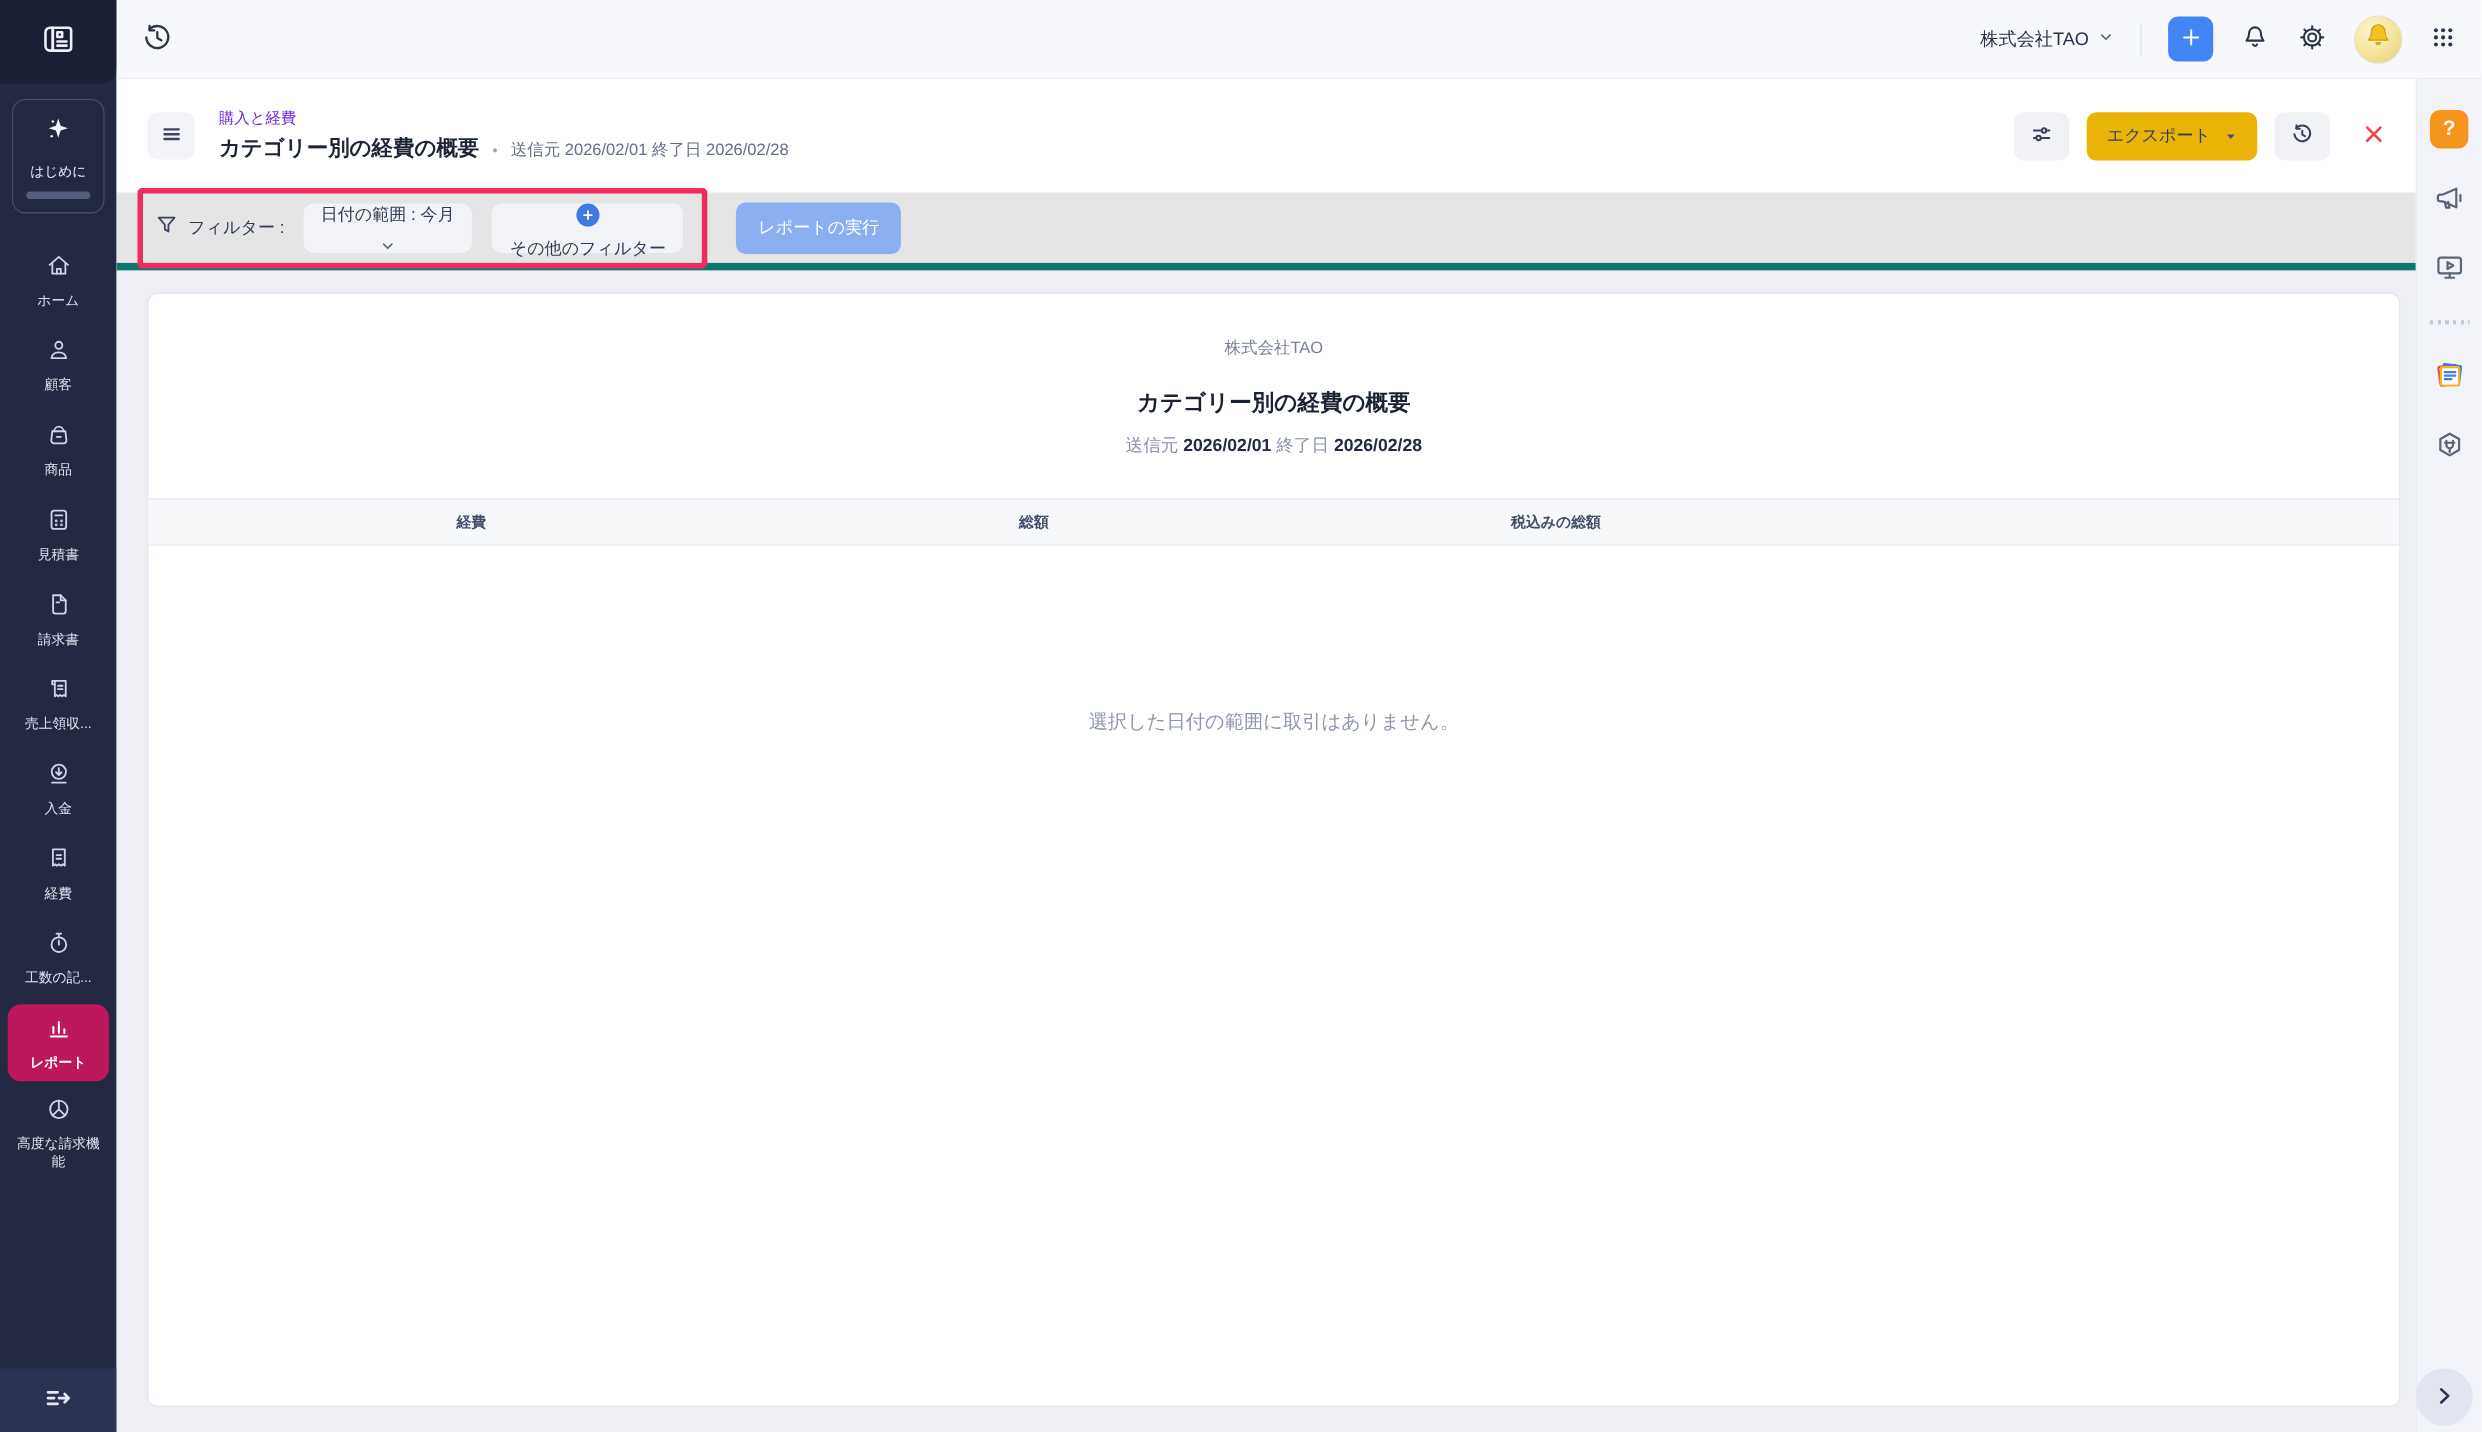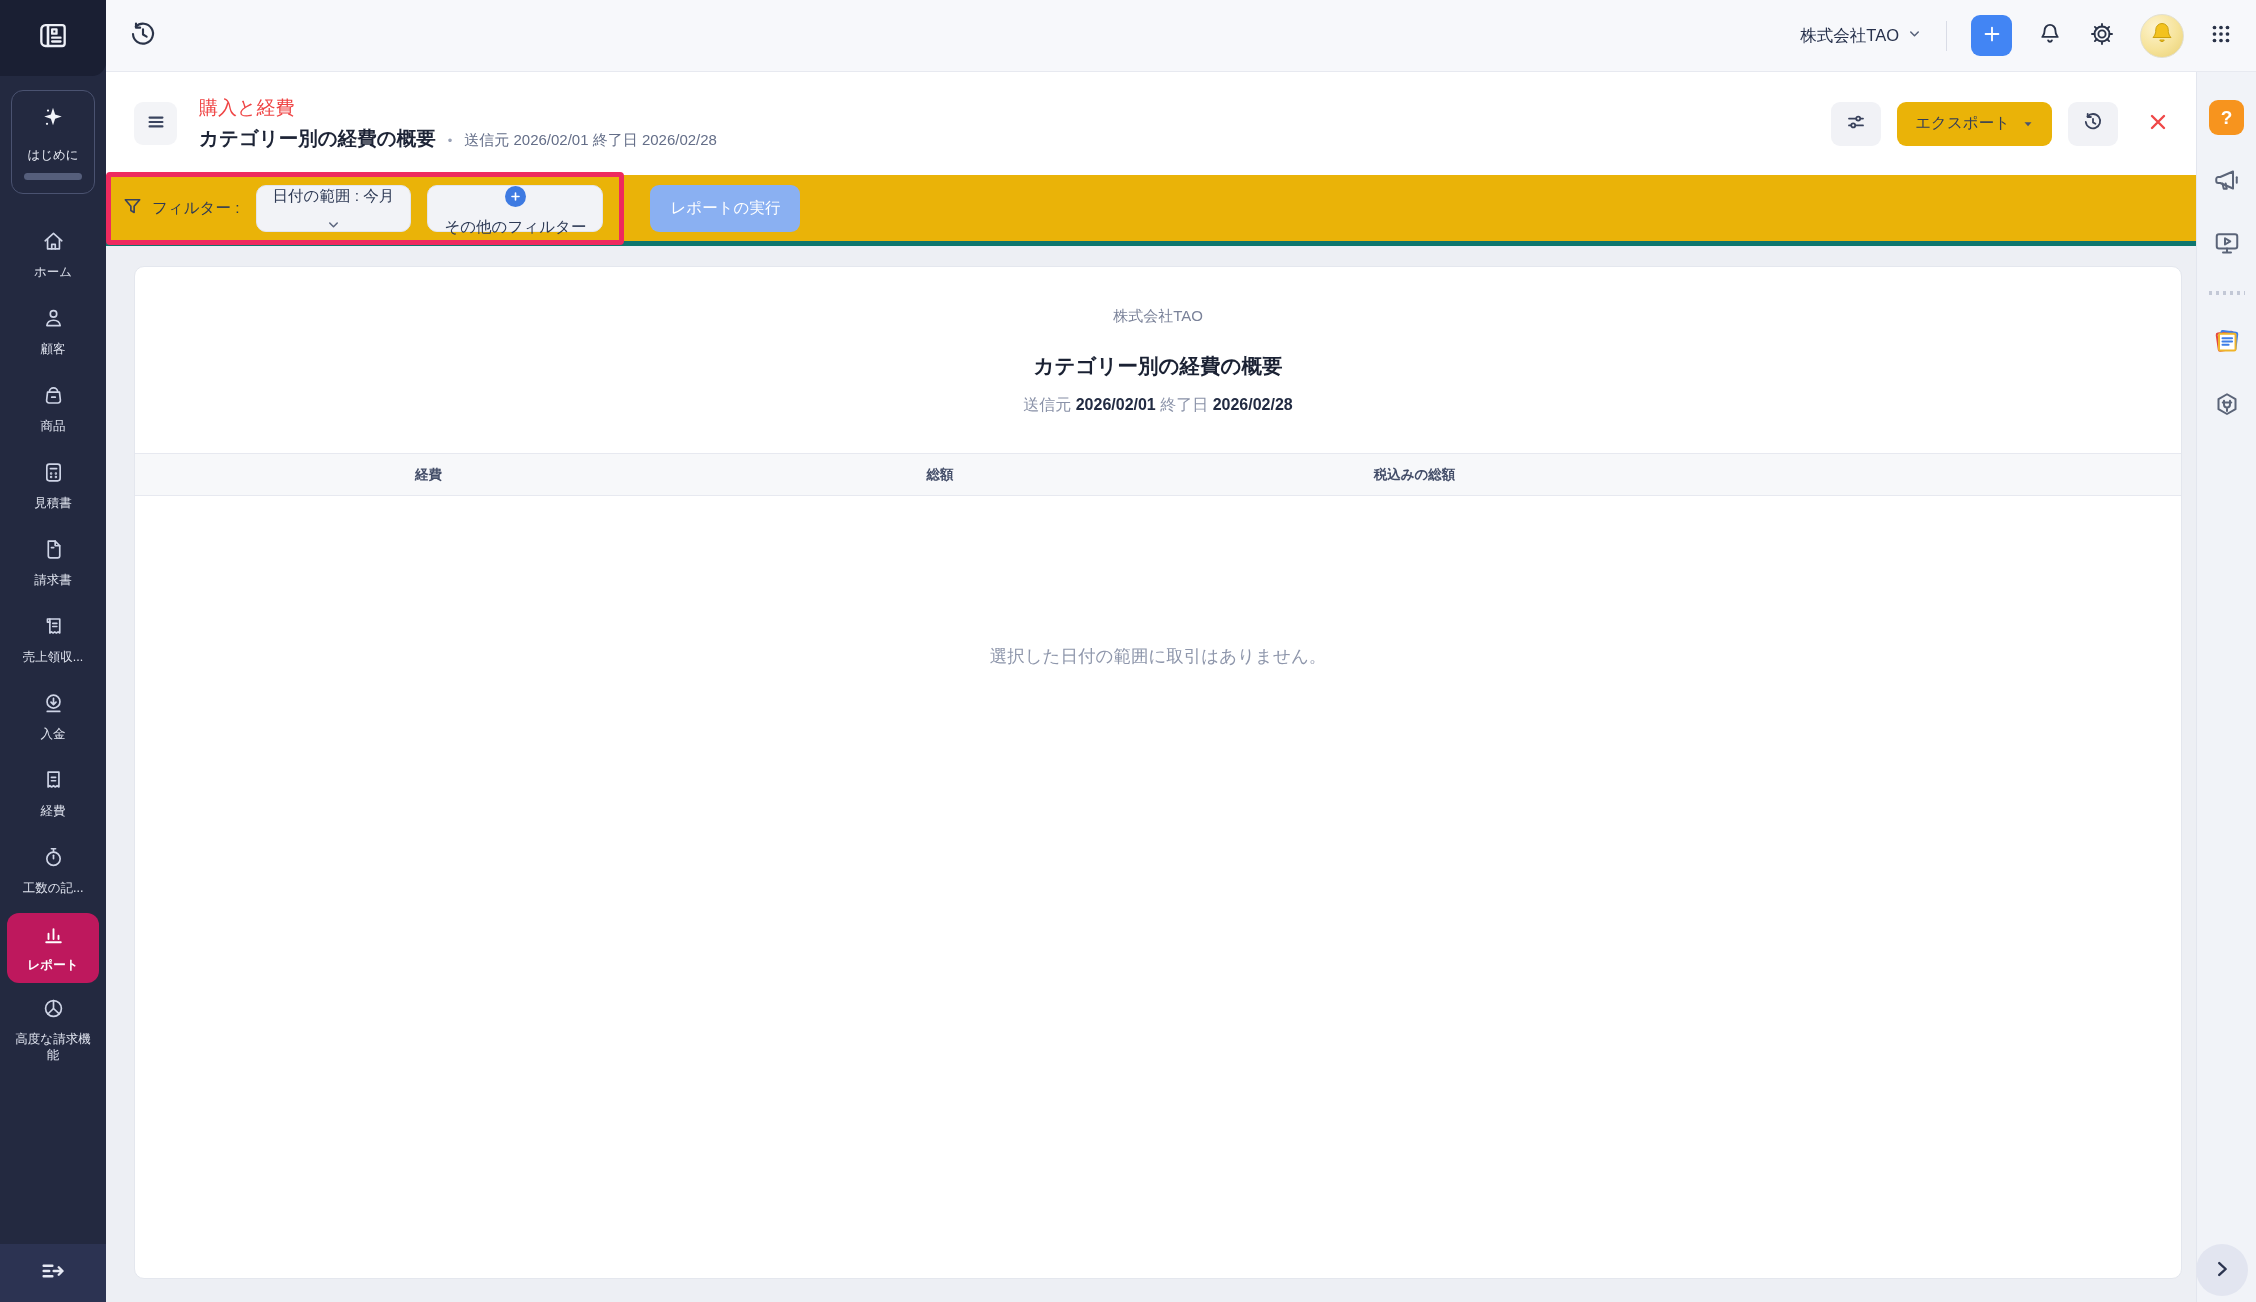--- a/index.html
+++ b/index.html
@@ -46,33 +46,33 @@
   .help-badge { width:35px; height:35px; border-radius:9px; background:#f7941e; color:#fff; font-weight:bold; font-size:19px; display:flex; align-items:center; justify-content:center; cursor:pointer; }
   .rail-btn { background:none; border:none; color:#5b6478; cursor:pointer; display:flex; }
   .rail-dots { width:36px; height:4px; background-image:repeating-linear-gradient(to right,#c3c8d6 0 3px, transparent 3px 7px); }
   .fab { position:absolute; right:8px; bottom:6px; width:52px; height:52px; border-radius:50%; background:#e2e5f0; border:none; color:#2c3550; display:flex; align-items:center; justify-content:center; cursor:pointer; }
 
   
   .main { position:absolute; left:106px; top:72px; width:2090px; height:1230px; display:flex; flex-direction:column; }
   .page-head { height:103px; background:#fff; display:flex; align-items:center; padding:0 26px 0 28px; }
   .hamb { width:43px; height:43px; border-radius:9px; border:none; background:#f3f4f7; color:#3a445f; display:flex; align-items:center; justify-content:center; cursor:pointer; }
   .ph-text { margin-left:22px; display:flex; flex-direction:column; gap:4px; }
-  .crumb { font-size:19px; color:#ef4444; }
+  .crumb { font-size:14px; color:#6d28d9; }
   .title-line { display:flex; align-items:baseline; gap:12px; }
   .page-title { font-size:19.5px; font-weight:bold; color:#1d2436; }
   .title-dot { color:#9aa2b6; font-size:13px; }
   .date-summary { font-size:15px; color:#646e88; }
   .ph-actions { margin-left:auto; display:flex; align-items:center; gap:16px; }
   .sqbtn { width:50px; height:44px; border:none; border-radius:9px; background:#f1f2f6; color:#39425c; display:flex; align-items:center; justify-content:center; cursor:pointer; }
   .exportbtn { height:44px; border:none; border-radius:9px; background:#eab308; color:#323d58; font-size:15.5px; display:flex; align-items:center; gap:12px; padding:0 18px; cursor:pointer; font-family:inherit; }
   .exportbtn .caret { color:#4a546e; display:flex; }
   .closebtn { background:none; border:none; color:#ef4848; cursor:pointer; display:flex; margin-left:12px; }
 
   
-  .filter-bar { height:71px; background:#eab308; border-bottom:5px solid #0f766e; display:flex; align-items:center; }
+  .filter-bar { height:71px; background:#e5e5e5; border-bottom:7px solid #0f766e; display:flex; align-items:center; padding-left:19px; }
   .filter-hilite { display:flex; align-items:center; border:5px solid #ee2a5e; border-radius:4px; padding:8px 16px 8px 10px; gap:16px; }
   .filter-label { display:flex; align-items:center; gap:8px; font-size:15.5px; color:#2e3a55; }
   .filter-label svg { color:#39425c; }
   .chipbtn { height:47px; background:#f2f3f7; border:1px solid #e2e5ed; border-radius:10px; display:flex; align-items:center; gap:10px; padding:0 16px; font-size:15.5px; color:#2e3a55; cursor:pointer; font-family:inherit;flex-direction:column; }
   .chipbtn .chev { color:#5b657e; display:flex; }
   .pluscircle { width:21px; height:21px; border-radius:50%; background:#3e7ae2; color:#fff; display:flex; align-items:center; justify-content:center; flex:none; }
   .runbtn { margin-left:26px; height:47px; border:none; border-radius:9px; background:#8ab0f2; color:#fff; font-size:15.5px; padding:0 20px; cursor:pointer; font-family:inherit; }
 
   
   .content { flex:1; background:#edeff4; overflow:hidden; }

